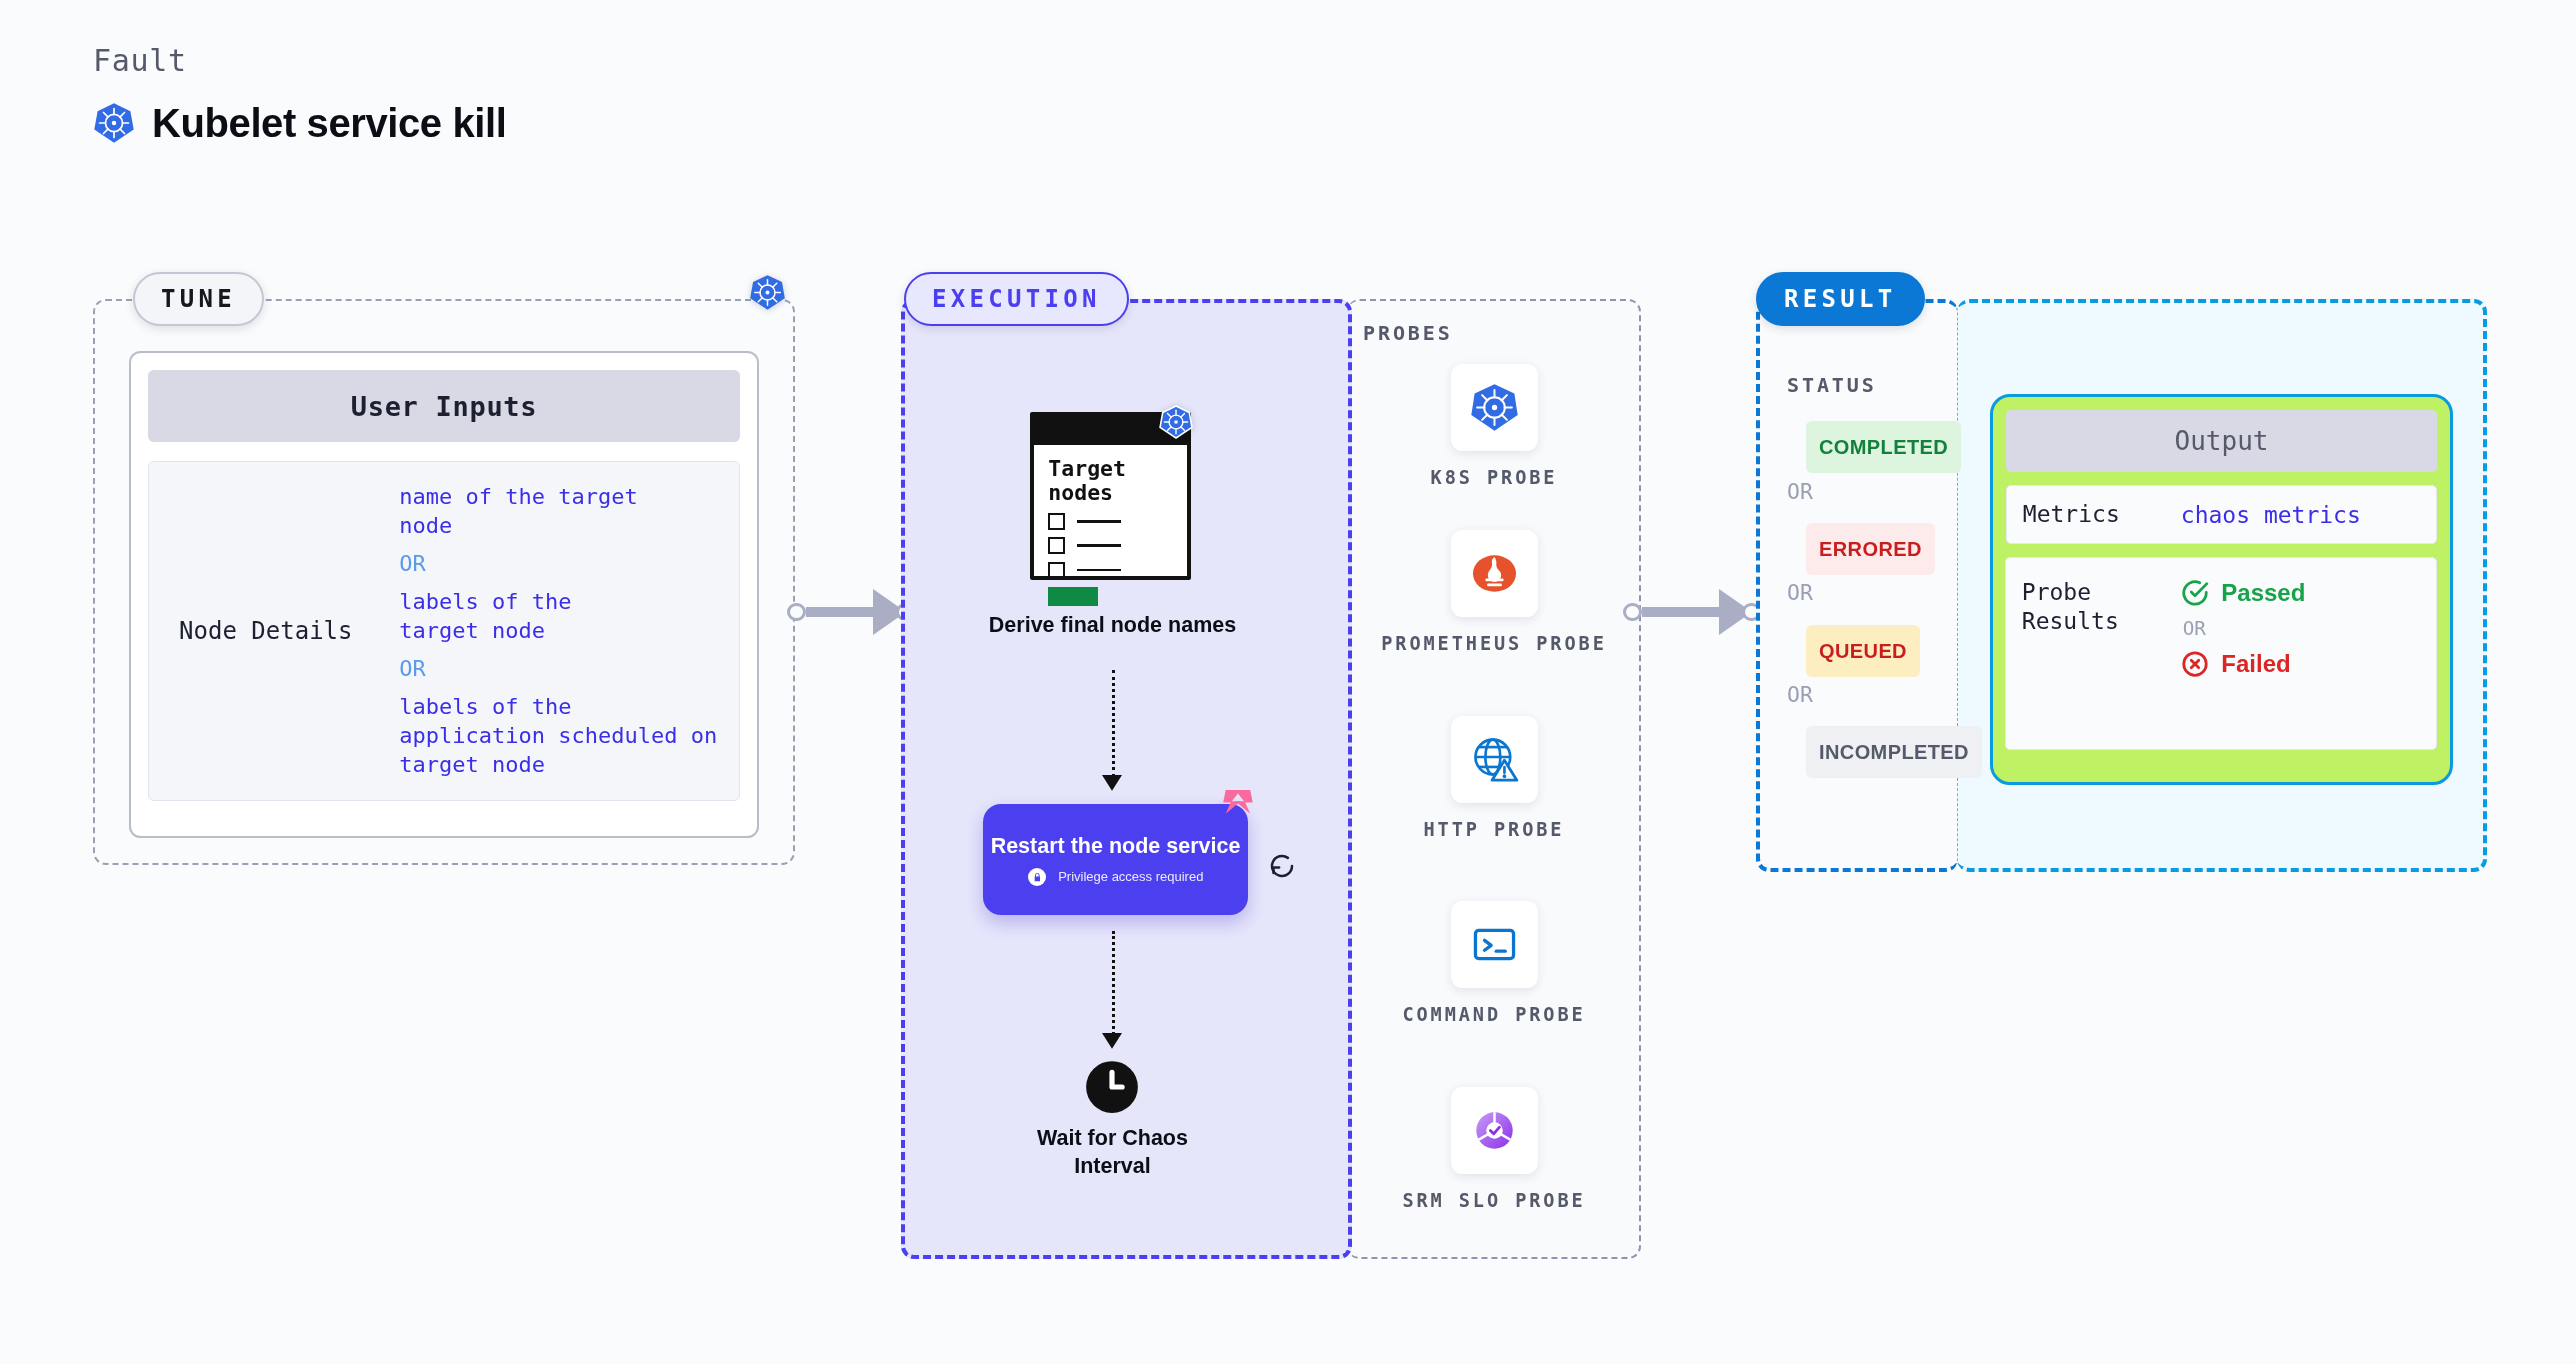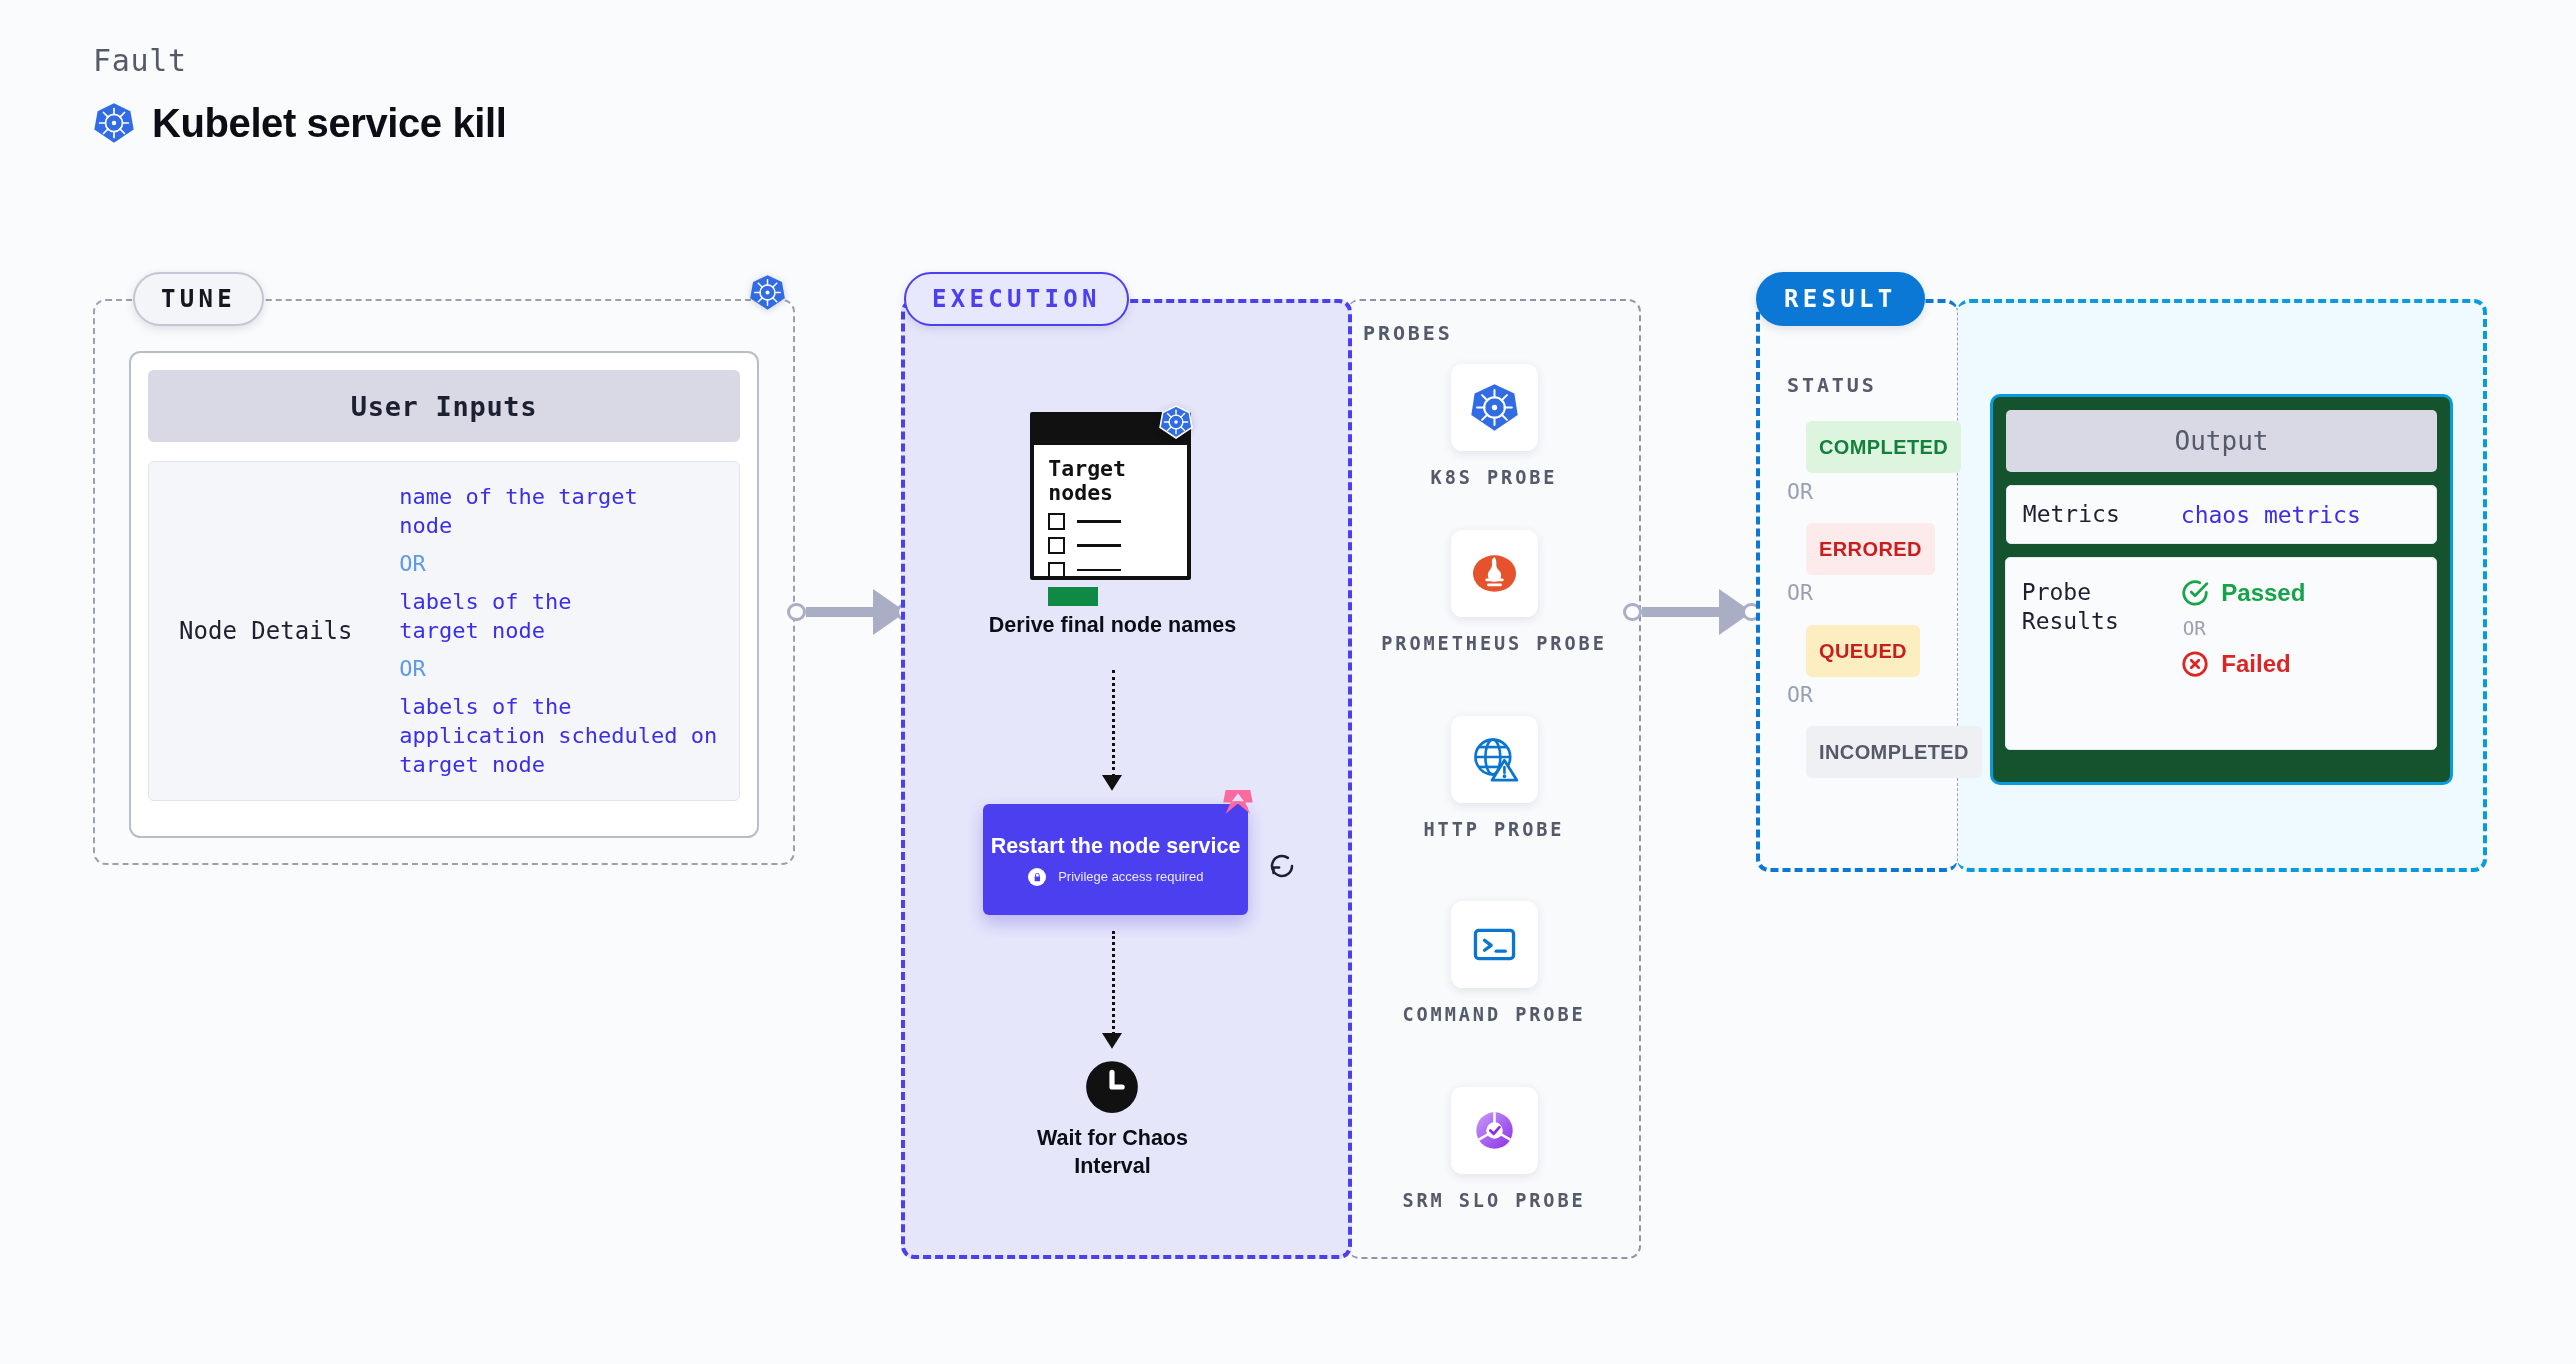--- a/index.html
+++ b/index.html
@@ -104,21 +104,21 @@
   .chk { width: 17px; height: 17px; border: 2.9px solid #111; }
   .chk-line { width: 44px; height: 2.9px; background: #111; }
   #green-bar { width: 50px; height: 18.6px; background: #0f8a45; margin-top: 8.6px; }
   #derive-label {
     position: absolute; left: 973px; top: 612px; width: 279px; text-align: center;
     font-size: 21.5px; font-weight: 700; color: #0b0e14; line-height: 1.3;
   }
 
   #restart-card {
     position: absolute; left: 983px; top: 804px; width: 265px; height: 111px;
-    background: #4b3ff0; border-radius: 6px; text-align: center;
+    background: #4b3ff0; border-radius: 18px; text-align: center;
     box-shadow: 0 7.2px 18.6px rgba(60,50,200,.28);
     display: flex; flex-direction: column; align-items: center; justify-content: center; gap: 8.6px;
   }
   #restart-title { font-size: 21.5px; font-weight: 700; color: #fff; line-height: 1.22; }
   #restart-sub { display: flex; align-items: center; gap: 12px; font-size: 13px; color: #eceaff; }
   .lock-badge {
     width: 18.6px; height: 18.6px; border-radius: 50%; background: #fff;
     display: flex; align-items: center; justify-content: center;
   }
   #wait-label {
@@ -150,21 +150,21 @@
     border-radius: 5.7px; display: flex; align-items: center;
     font-size: 20px; font-weight: 700; letter-spacing: 0.4px; margin-left: 19px;
   }
   .status-or {
     position: absolute; left: 1787px; font-size: 21.5px; color: #9aa0b4;
     font-family: "DejaVu Sans Mono", monospace;
   }
 
   #output-card {
     position: absolute; left: 1990px; top: 394px; width: 463px; height: 391px;
-    background: #14532d; border: 3.6px solid #0a9ae0; border-radius: 10px;
+    background: #bef264; border: 3.6px solid #0a9ae0; border-radius: 20px;
   }
   #output-hdr {
     margin: 13px 13px 0 13px; height: 62px; background: #d8d9e4; border-radius: 5px;
     display: flex; align-items: center; justify-content: center;
     font-family: "DejaVu Sans Mono", monospace; font-size: 26px; color: #555a6b;
   }
   .out-row {
     margin: 13px; background: #fafbfd; border: 1.4px solid #e6e8f0; border-radius: 5px;
     display: flex; align-items: center; padding: 14.3px 15.8px;
   }

